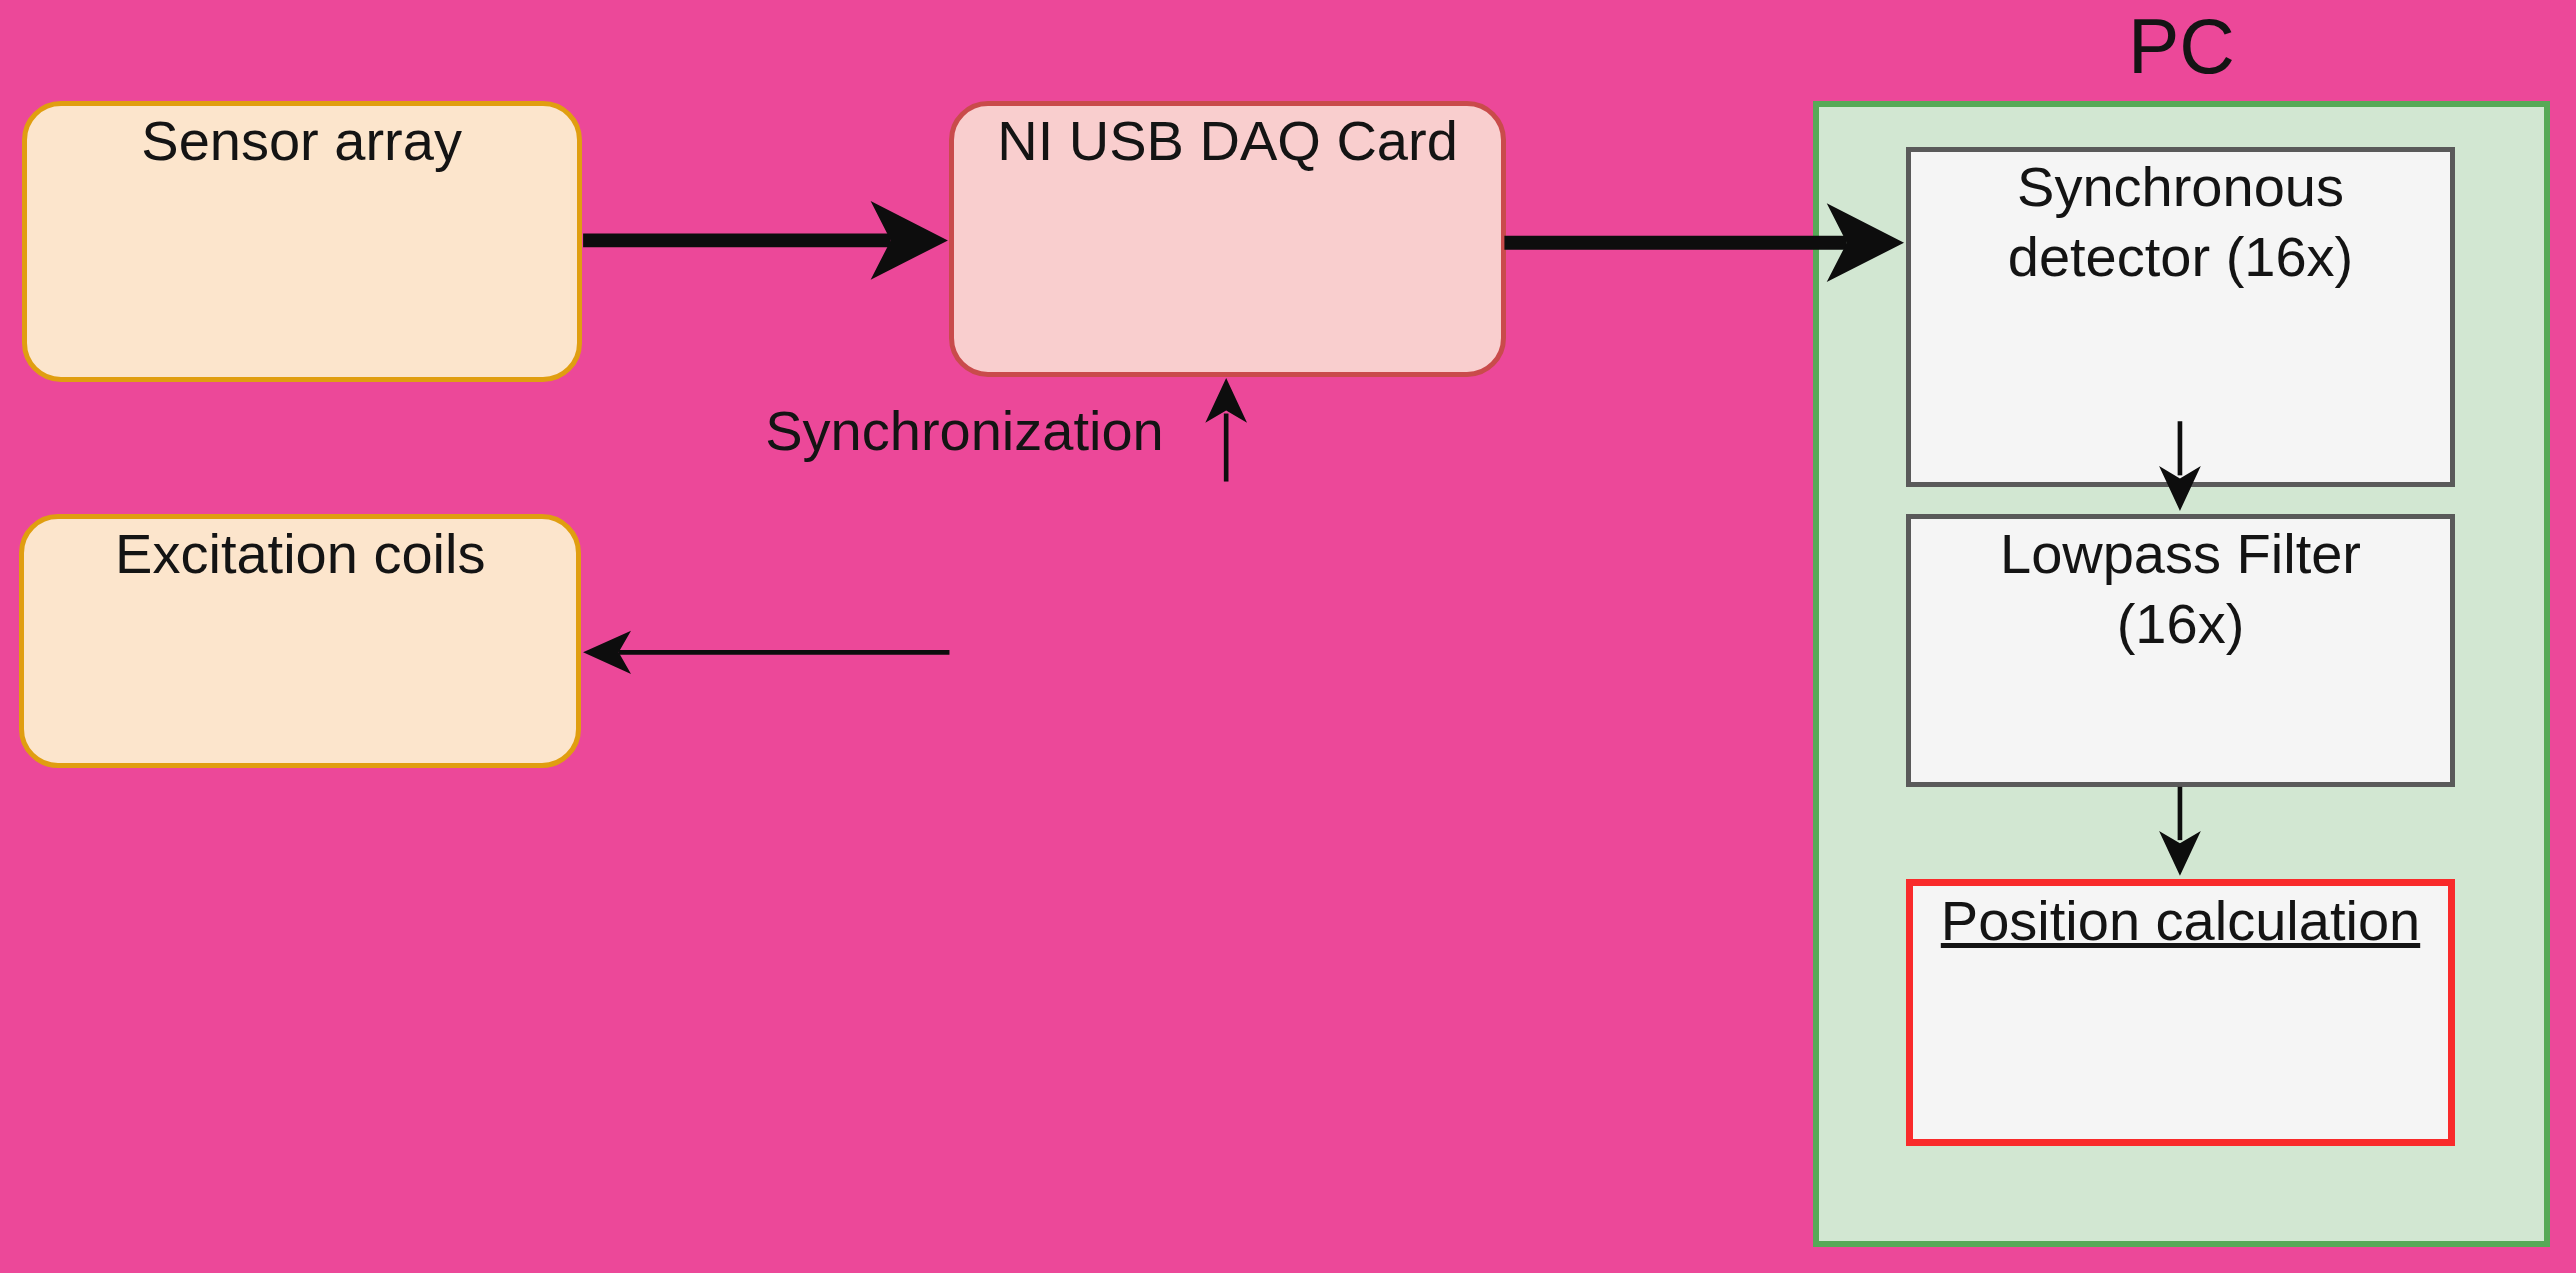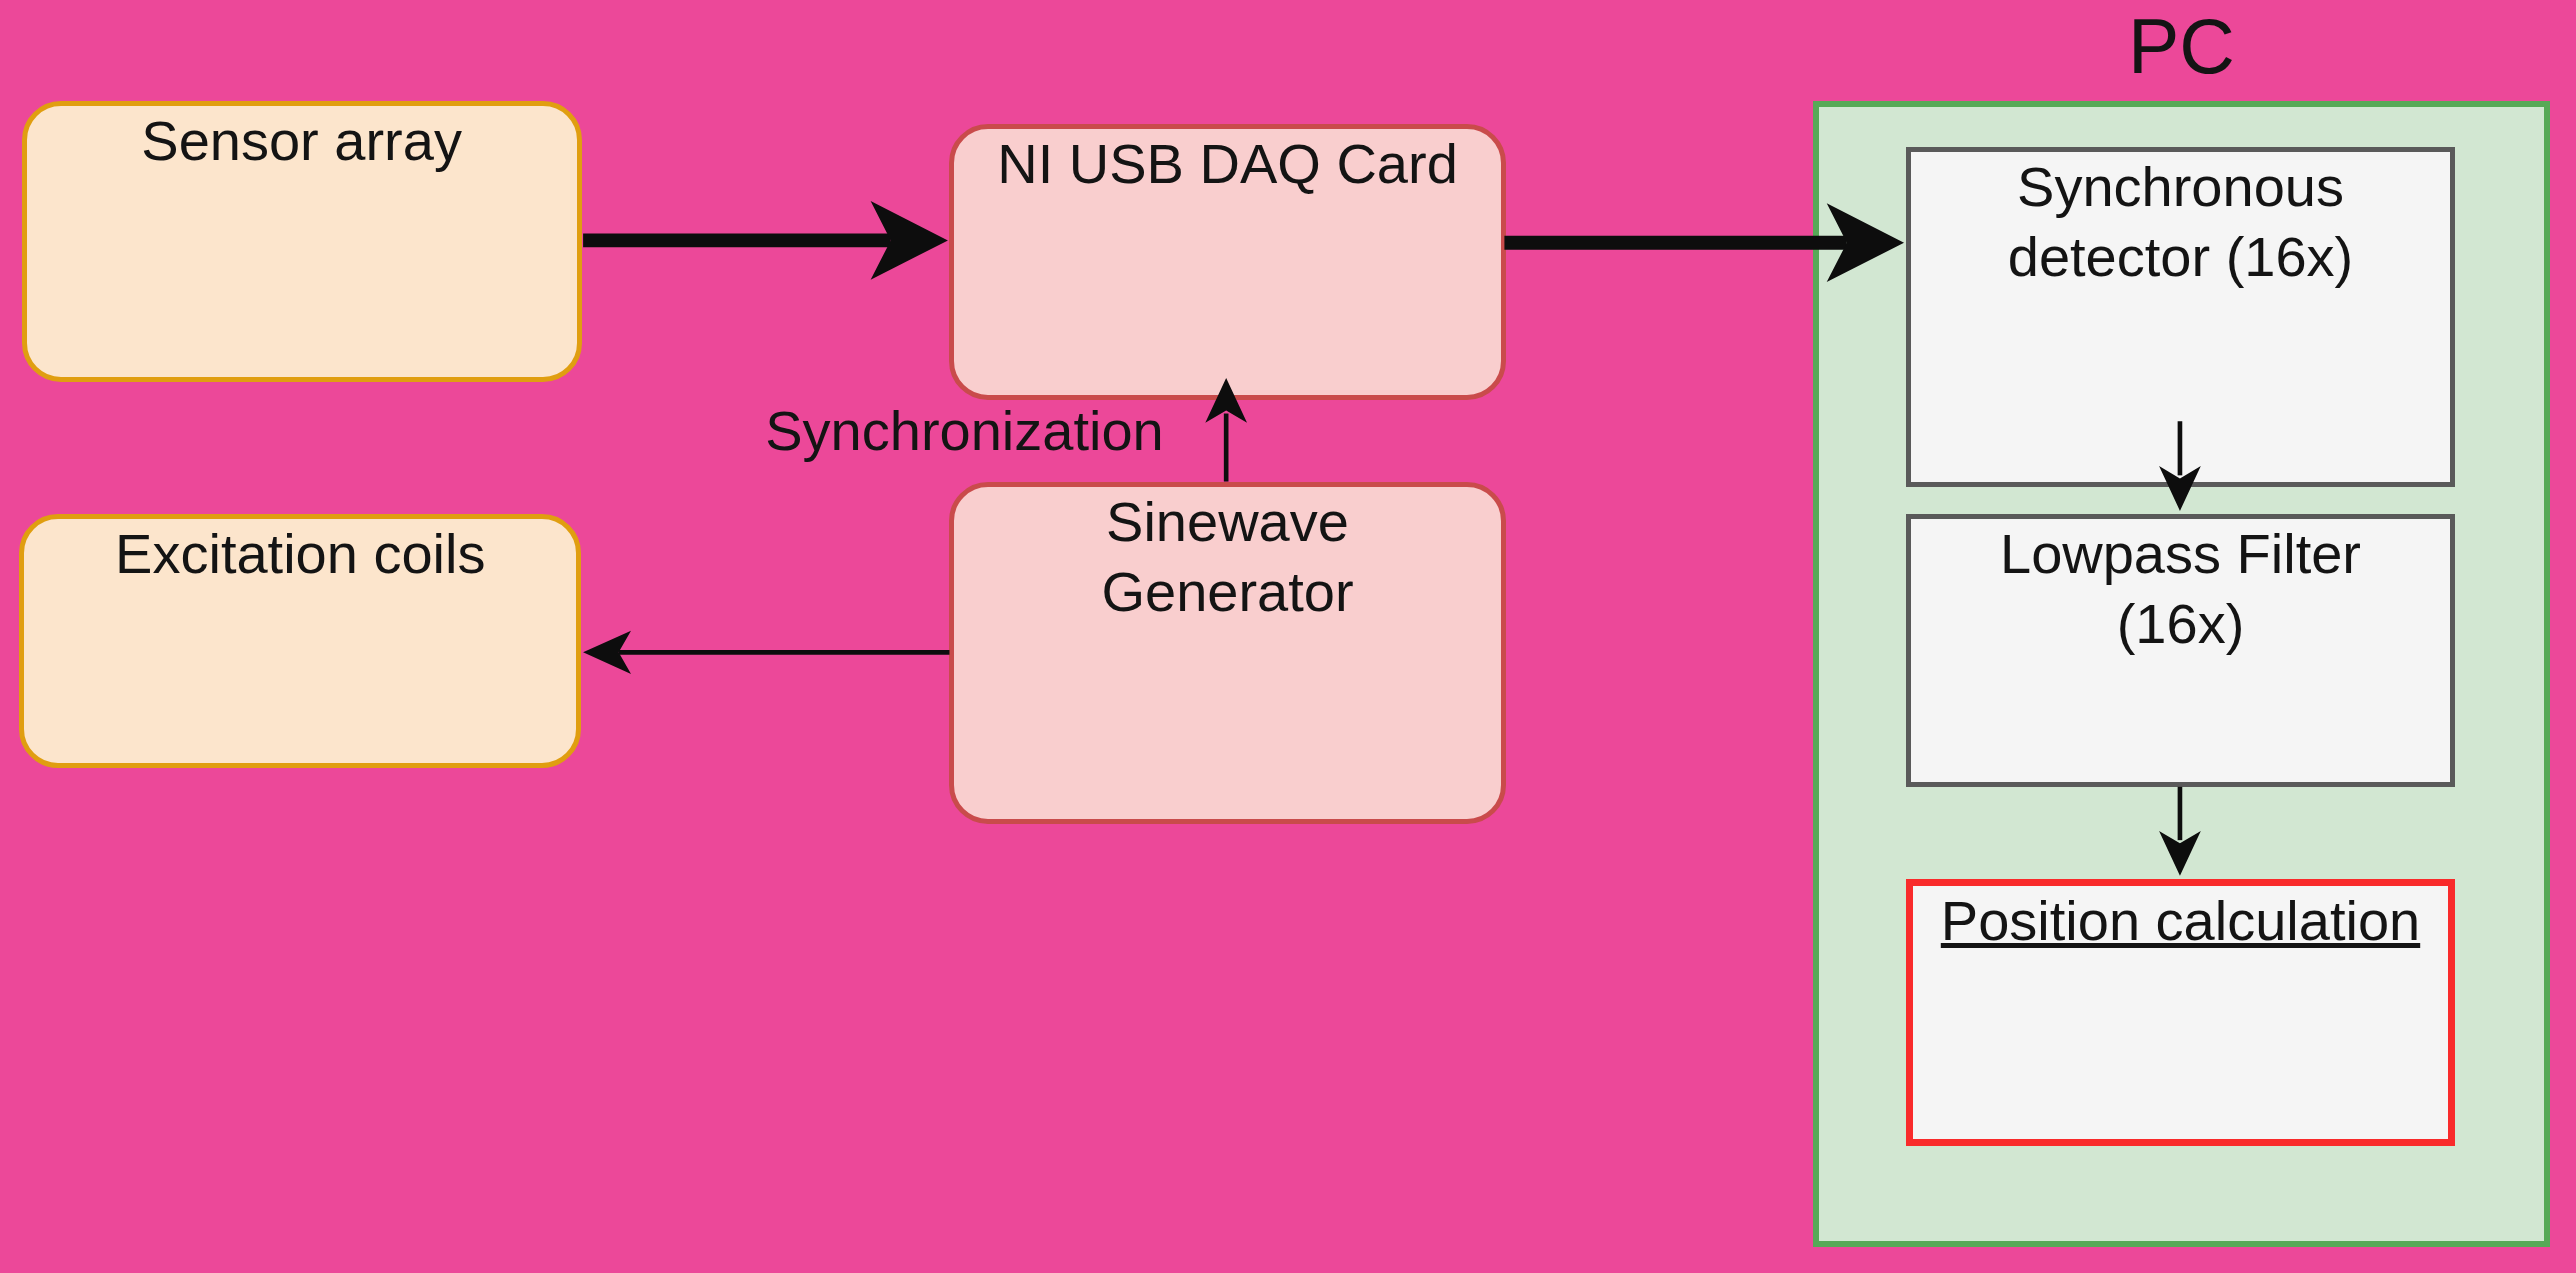--- a/index.html
+++ b/index.html
@@ -52,21 +52,21 @@
     top: 101px;
     width: 737px;
     height: 1146px;
     box-sizing: border-box;
     background: var(--green-fill);
     border: 6.2px solid var(--green-stroke);
     z-index: 1;
   }
   #sensor-array     { left: 21.6px;   top: 101px;  width: 560px; height: 281px; }
   #excitation-coils { left: 19.3px;   top: 514px;  width: 562px; height: 254px; }
-  #daq-card         { left: 949px; top: 101px;  width: 557px; height: 276px; margin-top: 23px; }
+  #daq-card         { left: 949px; top: 101px;  width: 557px; height: 276px; }
   #sinewave-gen     { left: 949px; top: 482px;  width: 557px; height: 342px; }
   #sync-detector    { left: 1906px; top: 147px;  width: 549px; height: 340px; }
   #lowpass-filter   { left: 1906px; top: 514px;  width: 549px; height: 273px; }
   #position-calc    { left: 1906px; top: 879px; width: 549px; height: 267px; text-decoration: underline; }
   #pc-title {
     position: absolute;
     left: 1813px;
     top: -7.7px;
     width: 737px;
     height: 108px;
@@ -115,24 +115,20 @@
   </div>
 
   <div class="node orange" id="excitation-coils">
     <span>Excitation coils</span>
   </div>
 
   <div class="node pink" id="daq-card">
     <span>NI USB DAQ Card</span>
   </div>
 
-  <div class="node pink" id="sinewave-gen">
-    <span>Sinewave
-Generator</span>
-  </div>
 
   <div class="node gray" id="sync-detector">
     <span>Synchronous
 detector (16x)</span>
   </div>
 
   <div class="node gray" id="lowpass-filter">
     <span>Lowpass Filter
 (16x)</span>
   </div>

